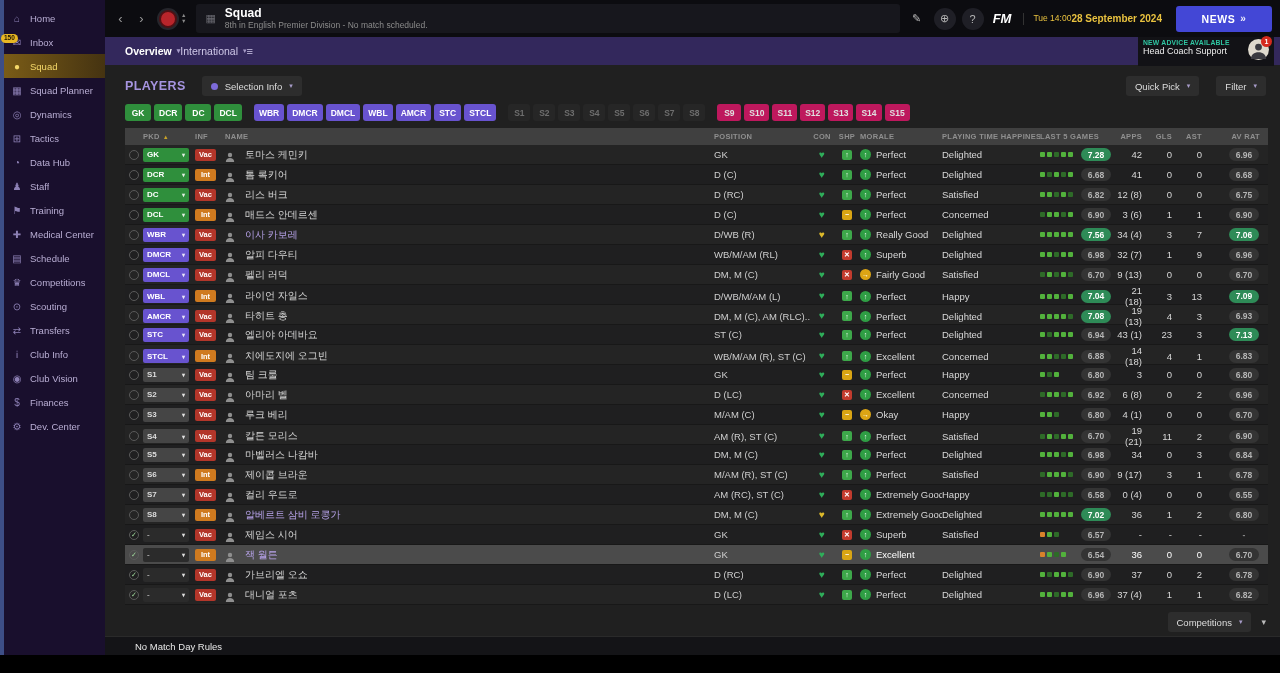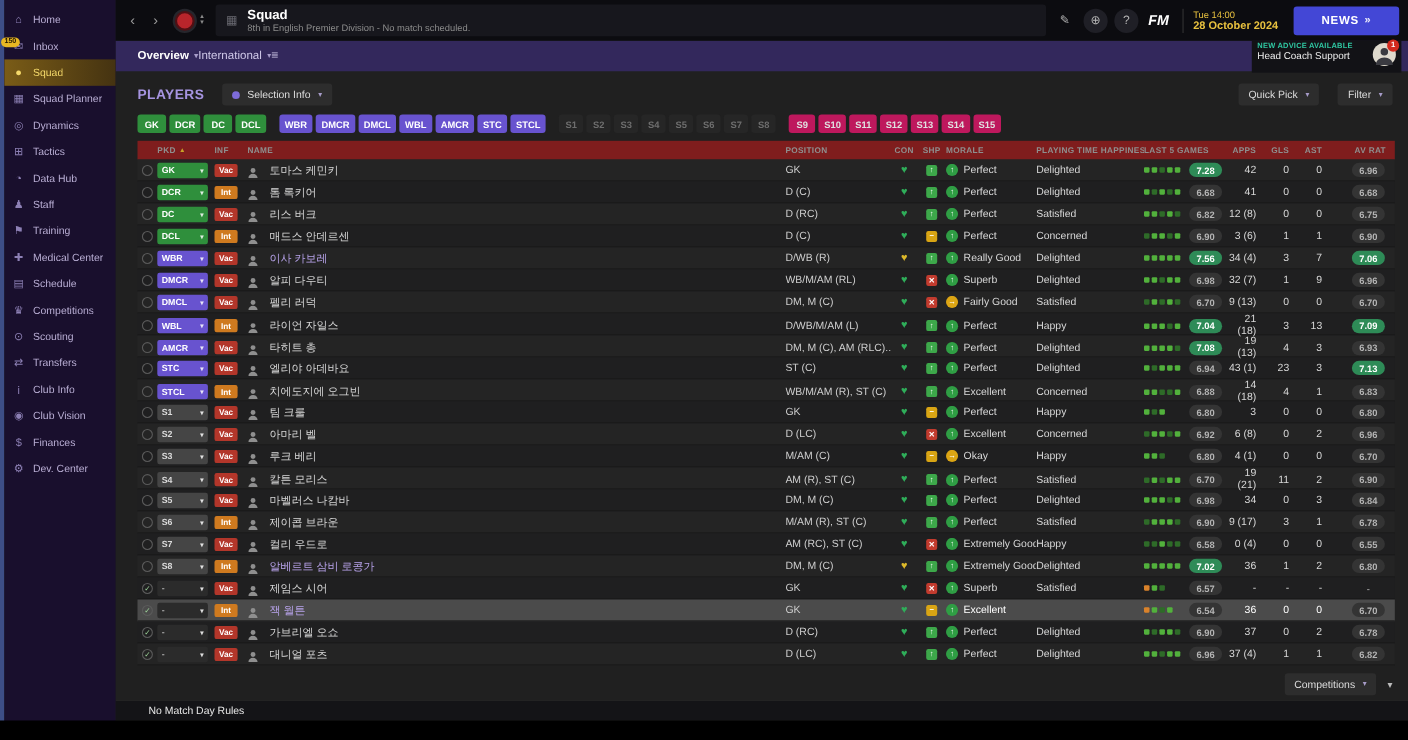--- a/index.html
+++ b/index.html
@@ -20,21 +20,21 @@
 .rec{width:18px;height:18px;border-radius:50%;background:#b8252b;border:2px solid #501014;box-shadow:0 0 0 2px #26262c;cursor:pointer}
 .rec-arrows{display:flex;flex-direction:column;font-size:5.5px;color:#8a8a8a;margin-left:4px;line-height:5.5px}
 .title-box{flex:1;height:29px;background:#17171d;border-radius:3px;display:flex;align-items:center;padding:0 9px;gap:9px;min-width:0}
 .title-box .ic{color:#6a6a72;font-size:11px}
 .tb-col{display:flex;flex-direction:column;justify-content:center;min-width:0}
 .tb-title{color:#fff;font-size:12px;font-weight:bold;line-height:13px}
 .tb-sub{color:#8b8b8b;font-size:8.5px;line-height:10px;white-space:nowrap;overflow:hidden}
 .top-ic{width:22px;height:22px;border-radius:50%;display:flex;align-items:center;justify-content:center;color:#b5b5b5;font-size:11px;cursor:pointer}
 .top-ic.circle{background:#1f1f26}
 .fm-logo{color:#fff;font-weight:bold;font-style:italic;font-size:13px;margin:0 3px}
-.date-box{display:flex;flex-direction:column;align-items:flex-start;border-left:1px solid #333;padding-left:9px;margin-left:3px;cursor:pointer}
+.date-box{display:flex;flex-direction:row;align-items:flex-start;border-left:1px solid #333;padding-left:9px;margin-left:3px;cursor:pointer}
 .date-1{color:#e9c23f;font-size:8.5px;line-height:10px}
 .date-2{color:#e9c23f;font-size:10px;font-weight:bold;line-height:12px}
 .news-btn{width:96px;height:26px;background:#4347d6;border-radius:3px;color:#fff;font-weight:bold;font-size:10.5px;display:flex;align-items:center;justify-content:center;gap:5px;letter-spacing:.6px;margin-left:8px;cursor:pointer}
 .news-chev{font-size:10px;opacity:.9}
 .tabbar{height:28px;background:#33285c;display:flex;align-items:center;padding:0 20px;}
 .tab{color:#fff;font-size:10.5px;font-weight:bold;display:flex;gap:5px;align-items:center;cursor:pointer}
 .tab.secondary{color:#cfc8e8;font-weight:normal}
 .caret{font-size:7px;color:#a79cc9}
 .menu-ic{color:#cfc8e8;font-size:11px;cursor:pointer}
 .advice{position:absolute;top:37px;right:6px;width:136px;height:29px;background:#121216;display:flex;align-items:flex-start;padding:2px 5px;gap:5px;z-index:6;cursor:pointer}
@@ -51,21 +51,21 @@
 .dot{width:7px;height:7px;border-radius:50%;background:#7d6bd9}
 .right-tools{margin-left:auto;display:flex;gap:17px}
 .filters{display:flex;align-items:center;gap:3px;padding:2px 14px 7px 20px}
 .fbtn{height:17px;min-width:26px;padding:0 5px;border-radius:3px;font-size:8.5px;font-weight:bold;color:#fff;display:flex;align-items:center;justify-content:center;cursor:pointer}
 .f-green{background:#2f8f3c}
 .f-violet{background:#6853cf}
 .f-dim{background:#262626;color:#6e6e6e;min-width:22px}
 .f-plain{background:#be185d;color:#e0e0e0;min-width:24px}
 .grp{margin-left:9px}
 .table{margin:0 12px 0 20px;--cols:18px 52px 30px 1fr 96px 24px 26px 82px 98px 76px 36px 30px 30px 56px}
-.thead{display:grid;grid-template-columns:var(--cols);height:17px;align-items:center;background:#7f1d1d;color:#8f8f8f;font-size:7.5px;font-weight:bold;letter-spacing:.3px}
+.thead{display:grid;grid-template-columns:var(--cols);height:17px;align-items:center;background:#404040;color:#8f8f8f;font-size:7.5px;font-weight:bold;letter-spacing:.3px}
 .th{display:flex;align-items:center;cursor:pointer;white-space:nowrap;overflow:hidden}
 .th-c{justify-content:center}
 .th-r{justify-content:flex-end;padding-right:10px}
 .th-r.av{padding-right:8px}
 .sort{color:#c9a227;font-size:6px;margin-left:3px}
 .trow{display:grid;grid-template-columns:var(--cols);height:20px;align-items:center;font-size:10px;color:#d8d8d8;background:#242424;border-bottom:1px solid #181818;cursor:pointer}
 .trow.even{background:#1f1f20}
 .trow.selected{background:#4b4b4b;color:#fff}
 .c-sel{display:flex;justify-content:center}
 .sel-circle{width:10px;height:10px;border:1px solid #5a5a5a;border-radius:50%;font-size:7px;color:#9fd69b;display:flex;align-items:center;justify-content:center}
@@ -230,21 +230,21 @@
           <span class="tb-title">Squad</span>
           <span class="tb-sub">8th in English Premier Division - No match scheduled.</span>
         </div>
       </div>
       <span class="top-ic">✎</span>
       <span class="top-ic circle">⊕</span>
       <span class="top-ic circle">?</span>
       <span class="fm-logo">FM</span>
       <span class="date-box">
         <span class="date-1">Tue 14:00</span>
-        <span class="date-2">28 October 2024</span>
+        <span class="date-2">28 September 2024</span>
       </span>
       <span class="news-btn">
         <span>NEWS</span>
           <span class="news-chev">»</span>
       </span>
     </div>
 
     <div class="tabbar">
       <span class="tab">
           <span>Overview</span>

